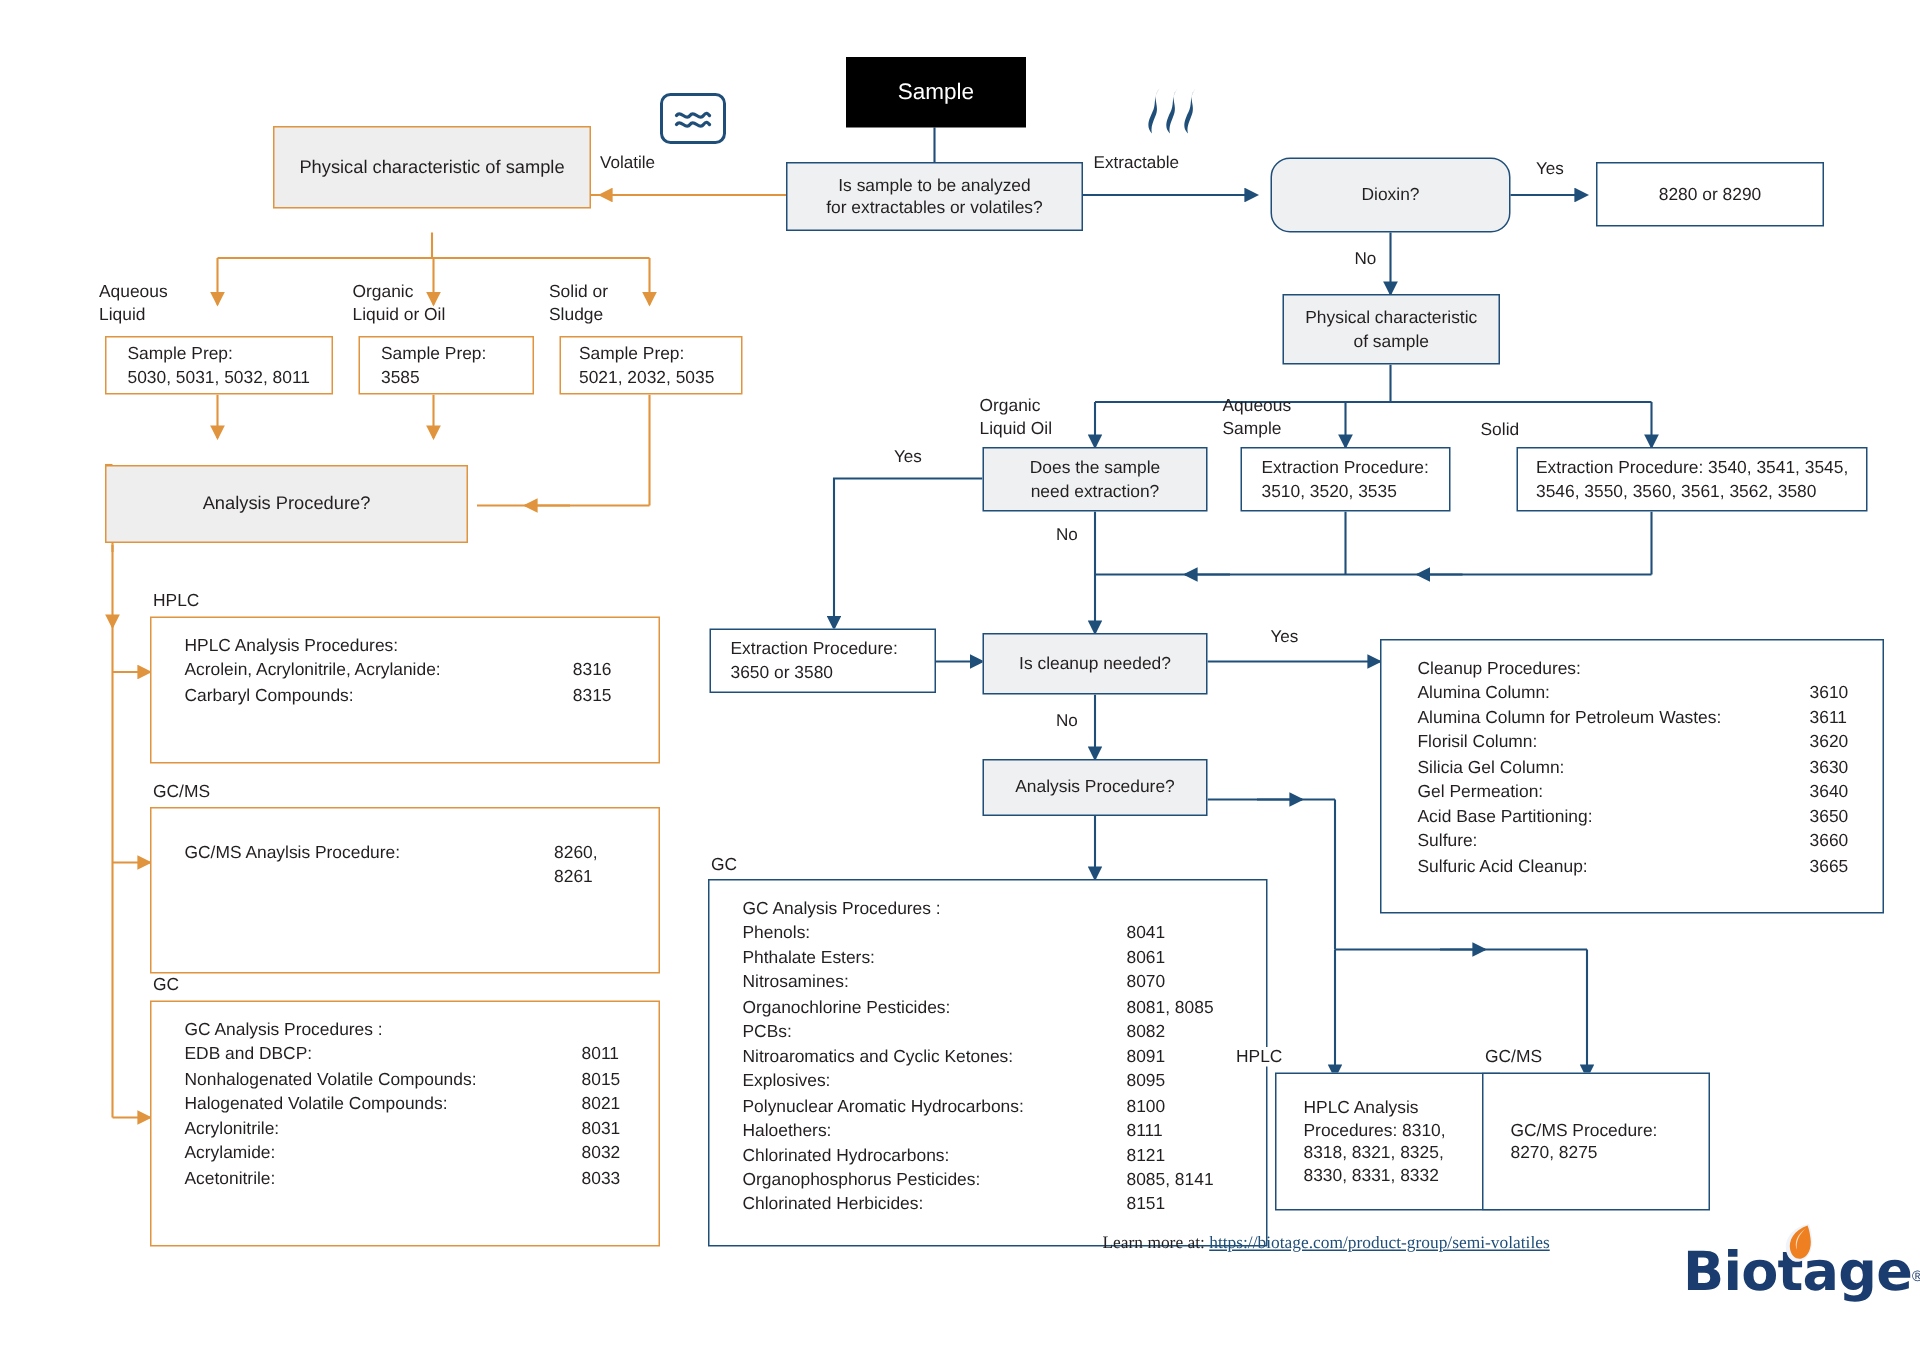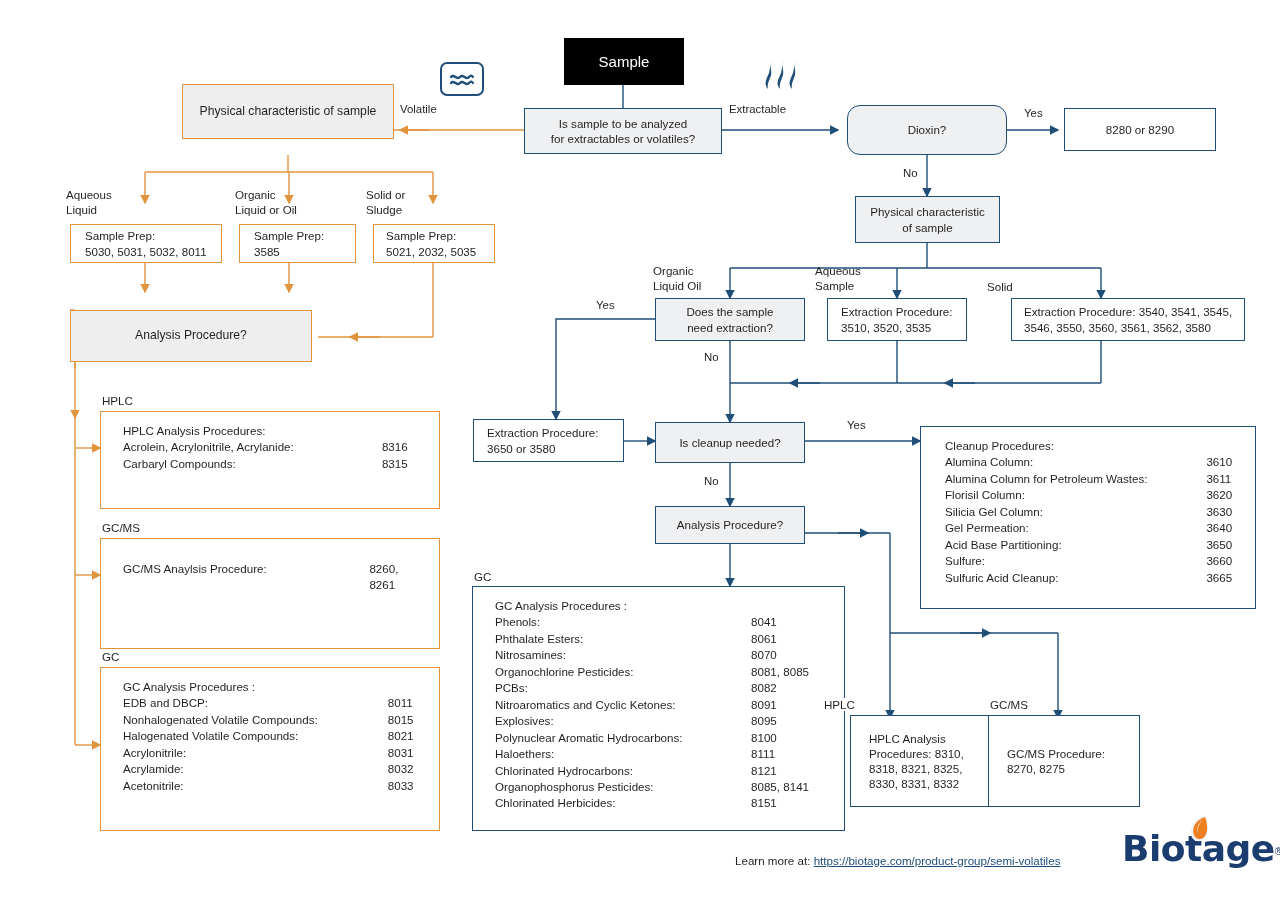--- a/index.html
+++ b/index.html
@@ -447,21 +447,21 @@
 8318, 8321, 8325,
 8330, 8331, 8332</span>
   </div>
 
   <div class="grouptag" style="left:987px;top:698px;">GC/MS</div>
   <div class="node b-box" style="left:988px;top:715px;width:152px;height:92px;">
     <span class="txt fs115 cap" style="position:static;text-align:left;padding-left:18px;">GC/MS Procedure:
 8270, 8275</span>
   </div>
 
-  <div id="footer-note" style="left:735px;top:854px;">
+  <div id="footer-note" style="left:735px;top:822px;font-family:Liberation Serif, serif;">
     <span>Learn more at: </span><a href="#">https://biotage.com/product-group/semi-volatiles</a>
   </div>
 
   <div id="logo" style="left:1122px;top:828px;">
     <svg width="30" height="30" viewBox="0 0 30 30" style="position:absolute;left:62px;top:-14px;">
       <path d="M22,2 C10,4 5,13 7,21 C8.2,25.5 12,28 16,27 C22,25.6 25,18 24,11 C23.6,7.5 23,4.5 22,2 Z" fill="#f0f4f8"></path>
       <path d="M21,3 C12,6 8,13 9.5,19.5 C10.5,23.5 13.6,25.8 17,25 C21.6,23.9 24,17.6 23,11.5 C22.6,8.2 22,5.3 21,3 Z" fill="#ef8022"></path>
       <path d="M20.4,4.5 C15.5,8.5 13,14 14,19.2 C12,15.2 13.6,9 20.4,4.5 Z" fill="#ffffff" opacity="0.75"></path>
     </svg>
     <span class="word">Biotage</span><span class="reg">®</span>

